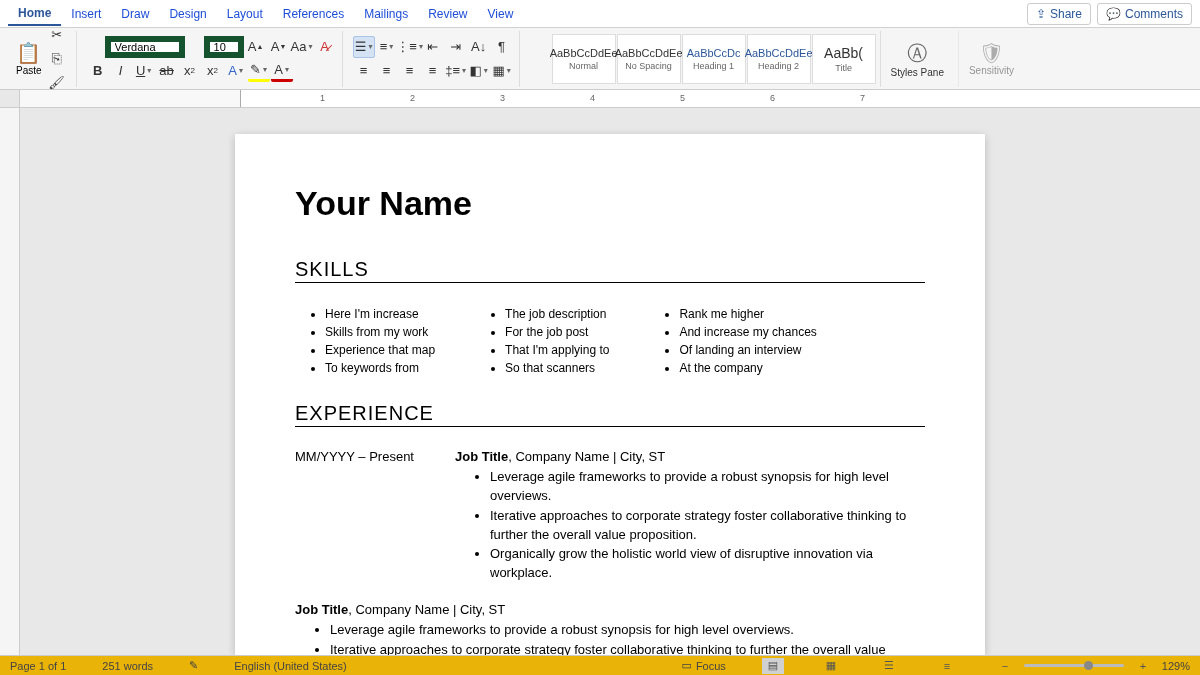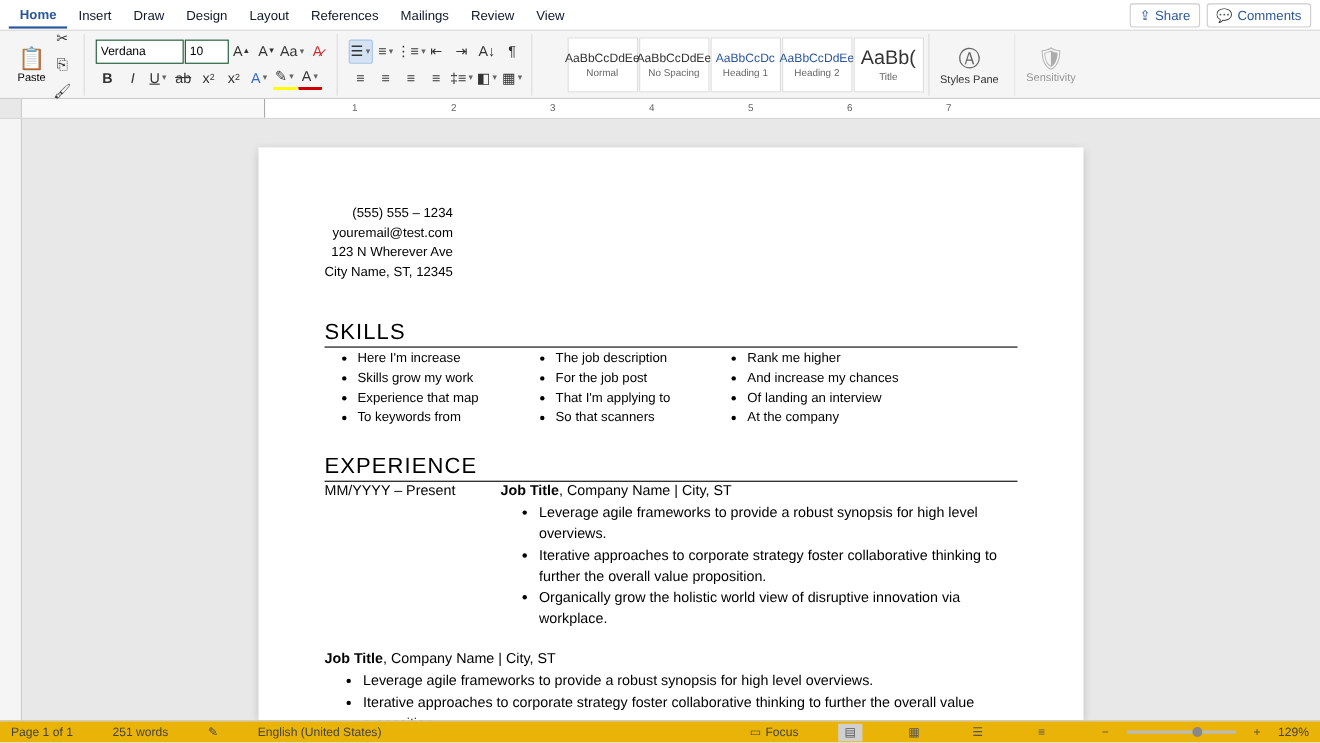--- a/index.html
+++ b/index.html
@@ -1,64 +1,64 @@
 <!DOCTYPE html>
 <html><head>
 <meta charset="utf-8">
 <style>
 * { box-sizing: border-box; margin: 0; padding: 0; }
 body { font-family: "Segoe UI", Tahoma, sans-serif; font-size: 12px; background: #f0f0f0; width: 1200px; height: 675px; overflow: hidden; position: relative; }
 
 
 .menubar { background: #fff; height: 28px; display: flex; align-items: center; padding: 0 8px; border-bottom: 1px solid #d0d0d0; }
-.menubar .tab { padding: 4px 10px; cursor: pointer; color: #0f172a; }
+.menubar .tab { padding: 4px 10px; cursor: pointer; color: #1d4ed8; }
 .menubar .tab.active { color: #2b579a; border-bottom: 2px solid #2b579a; font-weight: 600; }
 .menubar .spacer { flex: 1; }
 .menubar .rbtn { display: flex; align-items: center; gap: 4px; padding: 3px 8px; border: 1px solid #ccc; border-radius: 3px; margin-left: 6px; cursor: pointer; color: #2b579a; font-size: 12px; }
 
 
 .ribbon { background: #f5f5f5; height: 62px; border-bottom: 1px solid #ccc; display: flex; align-items: center; padding: 2px 8px; gap: 4px; }
 .rgroup { display: flex; flex-direction: column; gap: 2px; padding: 0 6px; border-right: 1px solid #ddd; height: 56px; justify-content: center; }
 .rgroup:last-child { border-right: none; }
 .paste-grp { display: flex; flex-direction: column; align-items: center; padding: 0 8px; border-right: 1px solid #ddd; height: 56px; justify-content: center; }
 .paste-icon { font-size: 20px; }
 .paste-lbl { font-size: 10px; }
 .small-icons { display: flex; flex-direction: column; gap: 2px; font-size: 13px; }
-.font-sel, .size-sel { border: 1px solid #14532d; background: #fff; height: 22px; font-size: 11px; padding: 0 4px; }
+.font-sel, .size-sel { border: 6px solid #14532d; background: #fff; height: 22px; font-size: 11px; padding: 0 4px; margin-left: 18px; }
 .font-sel { width: 80px; }
 .size-sel { width: 40px; }
 .btn { width: 22px; height: 22px; display: inline-flex; align-items: center; justify-content: center; cursor: pointer; border-radius: 2px; font-size: 13px; color: #333; }
 .btn.active { background: #d4e2f4; border: 1px solid #a8c4e8; }
 .row2 { display: flex; gap: 1px; align-items: center; }
 .styles { display: flex; gap: 1px; padding-left: 28px; }
 .style-box { width: 64px; height: 50px; border: 1px solid #ddd; background: #fff; display: flex; flex-direction: column; align-items: center; justify-content: center; font-size: 9px; cursor: pointer; }
 .style-box .preview { font-size: 11px; color: #333; }
 .style-box.h .preview { color: #2b579a; }
-.style-box.t .preview { font-size: 18px; }
+.style-box.t .preview { font-size: 14px; }
 .style-box .lbl { color: #666; margin-top: 2px; }
 .vgroup { display: flex; flex-direction: column; align-items: center; padding: 0 10px; border-left: 1px solid #ddd; height: 56px; justify-content: center; cursor: pointer; }
 .vgroup .ico { font-size: 20px; color: #666; }
 .vgroup .lbl { font-size: 10px; color: #333; }
 
 
 .ruler-area { height: 18px; background: #f0f0f0; border-bottom: 1px solid #ccc; display: flex; }
 .ruler-left { width: 20px; background: #e8e8e8; border-right: 1px solid #ccc; }
 .ruler { flex: 1; position: relative; background: #f8f8f8; font-size: 9px; color: #666; }
 .ruler-inner { position: absolute; left: 220px; right: 0; height: 100%; background: #fff; border-left: 1px solid #aaa; }
 .ruler .tick { position: absolute; top: 3px; }
 
 
 .doc-area { height: 547px; background: #e8e8e8; overflow: hidden; display: flex; }
 .vruler { width: 20px; background: #f5f5f5; border-right: 1px solid #ccc; }
 .page-wrap { flex: 1; display: flex; justify-content: center; padding-top: 26px; overflow: hidden; }
 .page { width: 750px; background: #fff; box-shadow: 0 2px 8px rgba(0,0,0,0.2); padding: 50px 60px; font-family: Verdana, sans-serif; color: #000; }
 .resume-head { display: flex; justify-content: space-between; align-items: flex-start; margin-bottom: 35px; }
 .resume-name { font-size: 34px; font-weight: bold; }
 .contact { text-align: right; font-size: 12px; line-height: 1.5; }
-.sec-title { font-size: 20px; letter-spacing: 1px; border-bottom: 1.5px solid #000; padding-bottom: 1px; margin-bottom: 0; }
+.sec-title { font-size: 20px; letter-spacing: 1px; border-bottom: 1.5px solid #000; padding-bottom: 1px; margin-bottom: 22px; }
 .skills-cols { display: flex; gap: 40px; margin-bottom: 25px; font-size: 12px; }
 .skills-cols ul { list-style: disc; padding-left: 30px; }
 .skills-cols li { line-height: 1.5; }
 .exp-item { display: flex; margin-bottom: 18px; font-size: 13px; }
 .exp-date { width: 160px; flex-shrink: 0; }
 .exp-body { flex: 1; }
 .exp-title { margin-bottom: 4px; }
 .exp-title b { font-weight: bold; }
 .exp-body ul { list-style: disc; padding-left: 35px; }
 .exp-body li { line-height: 1.45; margin-bottom: 1px; }
@@ -209,32 +209,27 @@
       <span class="tick" style="left:750px">6</span>
       <span class="tick" style="left:840px">7</span>
   </div>
 </div>
 
 <div class="doc-area">
   <div class="vruler"></div>
   <div class="page-wrap">
     <div class="page">
       <div class="resume-head">
-        <div class="contact">
-          <div>(555) 555 – 1234</div>
-          <div>youremail@test.com</div>
-          <div>123 N Wherever Ave</div>
-          <div>City Name, ST, 12345</div>
-        </div>
+        <div class="resume-name">Your Name</div>
       </div>
       <div class="sec-title">SKILLS</div>
       <div class="skills-cols">
         <ul id="sk1">
             <li>Here I'm increase</li>
-            <li>Skills grow my work</li>
+            <li>Skills from my work</li>
             <li>Experience that map</li>
             <li>To keywords from</li>
           </ul>
           <ul id="sk2">
             <li>The job description</li>
             <li>For the job post</li>
             <li>That I'm applying to</li>
             <li>So that scanners</li>
           </ul>
           <ul id="sk3">

